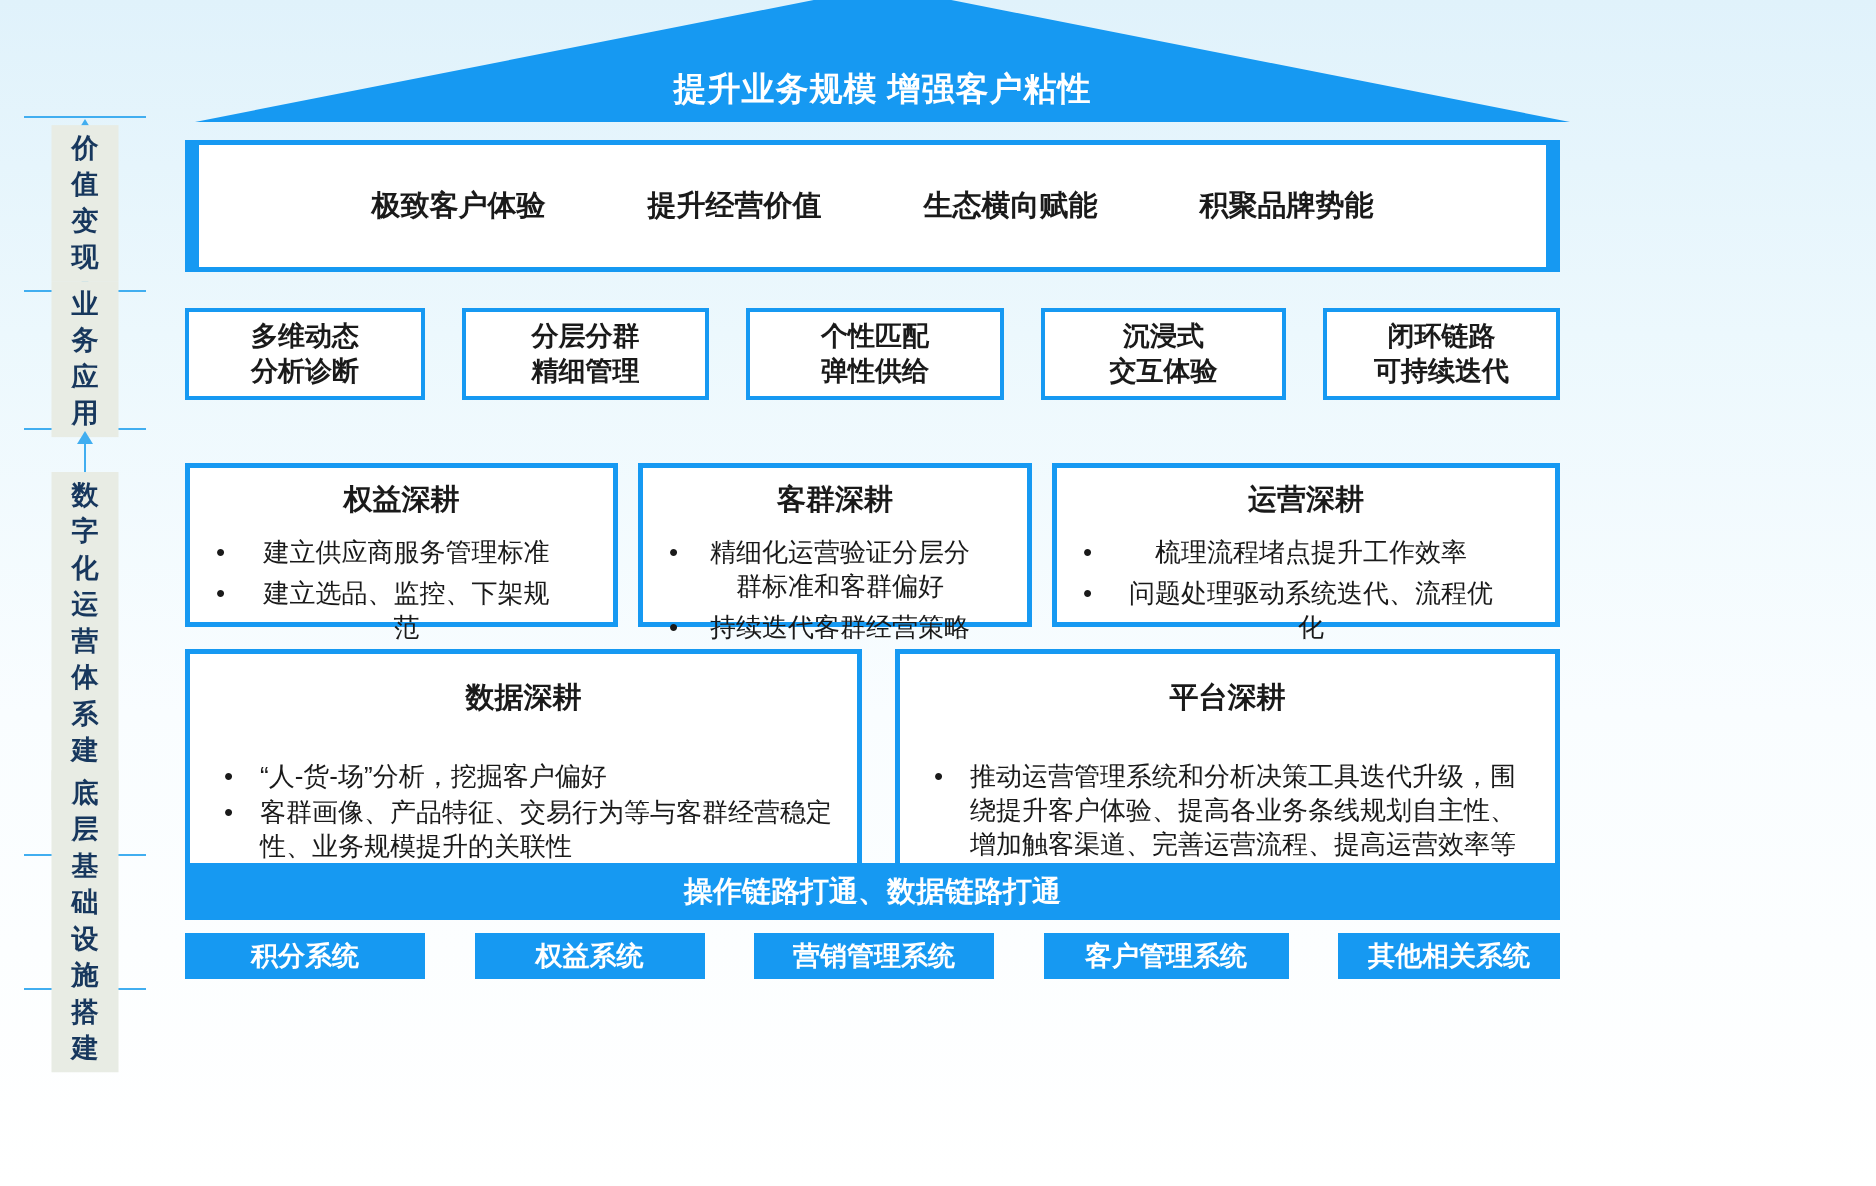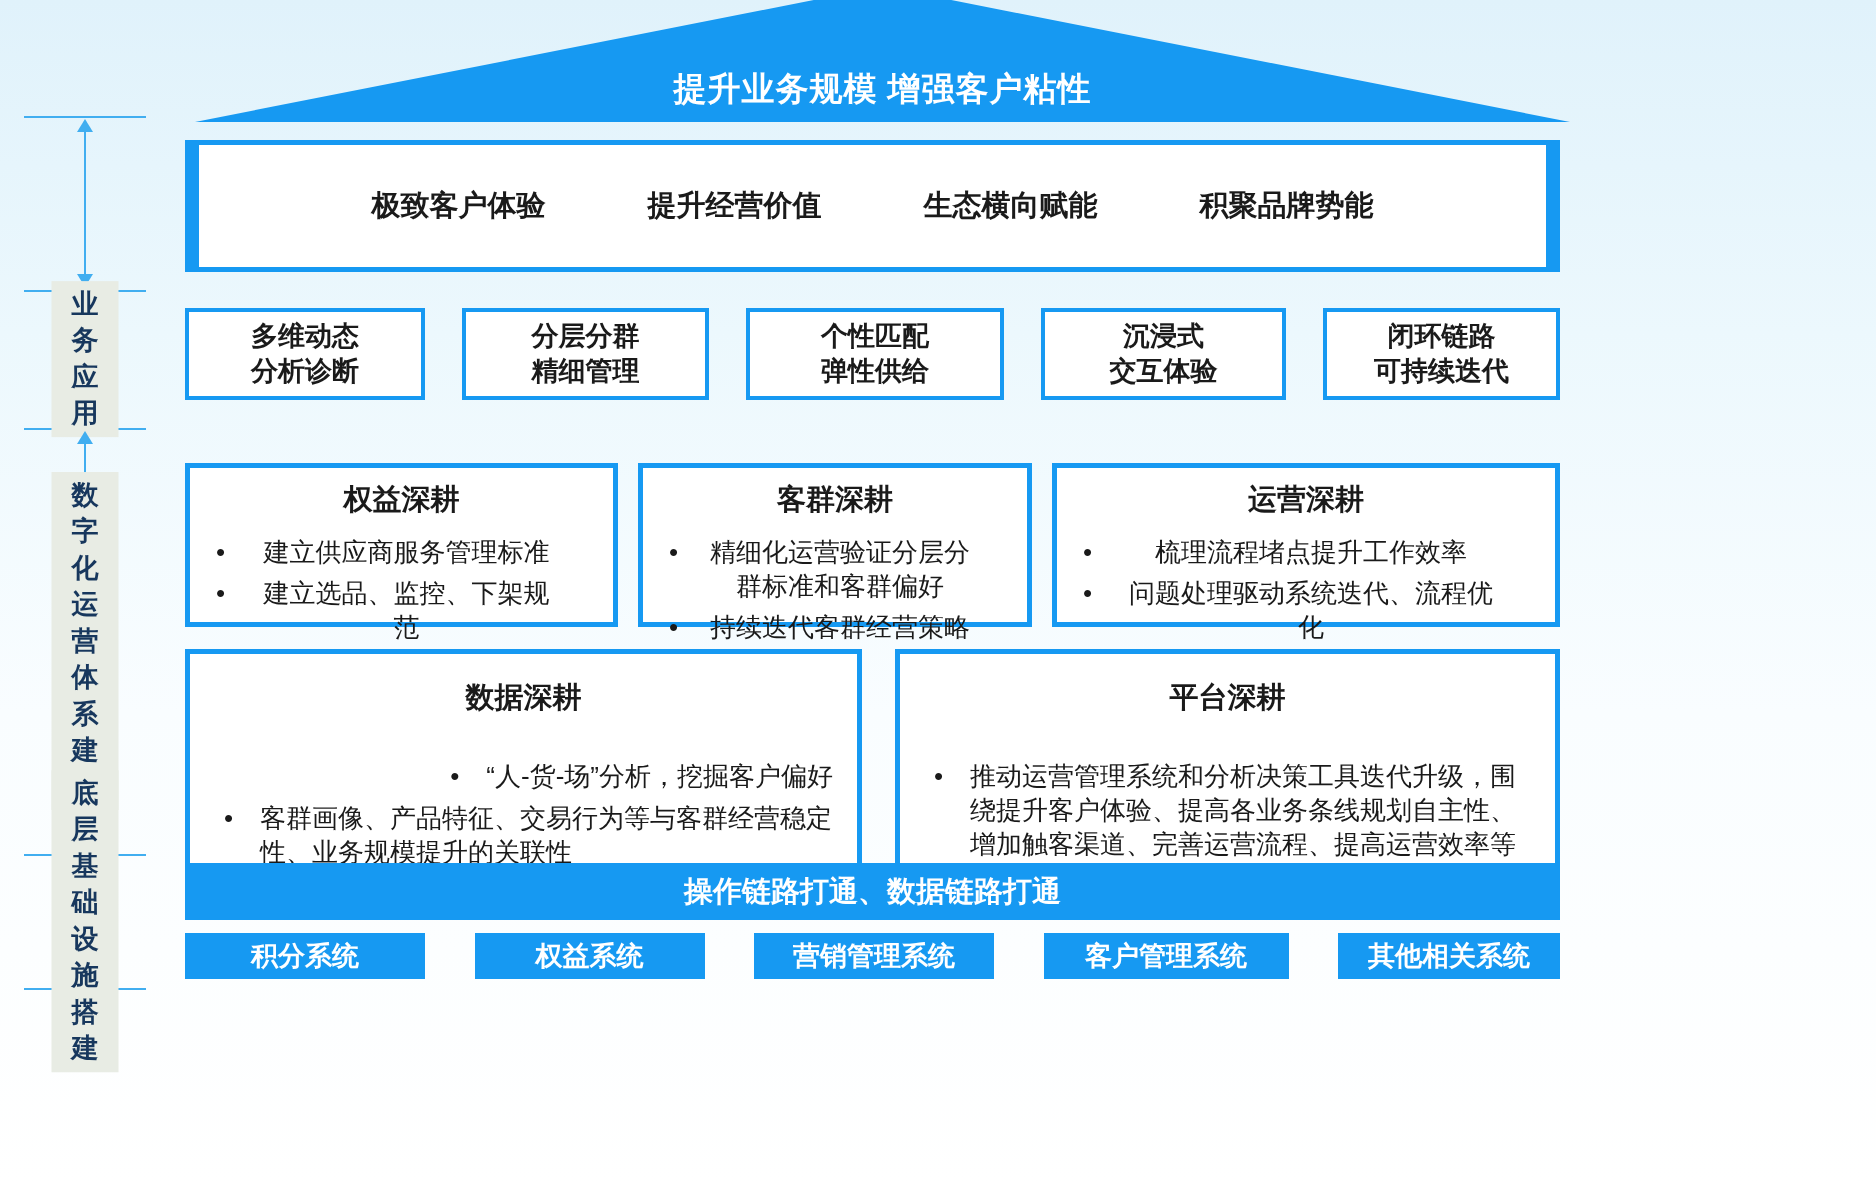--- a/index.html
+++ b/index.html
@@ -41,21 +41,21 @@
     display:flex;align-items:center;justify-content:center;text-align:center;
     font-size:27px;font-weight:700;line-height:1.3;
   }
 
   
   .deep-row{position:absolute;left:0;width:100%;display:flex;justify-content:space-between;align-items:stretch;margin-top:29px;}
   .deep-box{box-sizing:border-box;background:#fff;border:5px solid var(--primary,#1699f2);}
   .deep-title{text-align:center;font-size:29px;font-weight:700;margin-top:12px;}
   .row2 .deep-title{margin-top:24px;}
   .bullets{margin-top:16px;padding:0 16px;display:flex;flex-direction:column;gap:7px;font-size:26px;}
-  .row2 .bullets{margin-top:42px;gap:8px;padding:0 24px;align-items:flex-end;}
+  .row2 .bullets{margin-top:42px;gap:2px;padding:0 24px;}
   .bullet-row{display:flex;line-height:1.3;}
   .bullet-row::before{content:"•";flex:0 0 36px;padding-left:10px;}
   .bullet-text{flex:1;text-align:left;}
   .centered .bullet-text{text-align:center;padding-right:36px;}
 
   
   .link-bar{
     position:absolute;top:863px;left:0;width:100%;height:57px;
     background:var(--primary,#1699f2);color:#fff;
     display:flex;align-items:center;justify-content:center;
@@ -92,20 +92,21 @@
     <div class="cap" style="top:0"></div>
     <div class="cap" style="top:174px"></div>
     <div class="cap" style="top:312px"></div>
     <div class="cap" style="top:738px"></div>
     <div class="cap" style="top:872px"></div>
 
     <div class="seg" style="top:0;height:174px">
       <div class="ah up"></div>
       <div class="vline"></div>
       <div class="ah down"></div>
+      <div class="seg-label">价值变现</div>
     </div>
 
     <div class="seg" style="top:174px;height:138px">
       <div class="ah up"></div>
       <div class="vline"></div>
       <div class="ah down"></div>
       <div class="seg-label">业务应用</div>
     </div>
 
     <div class="seg" style="top:312px;height:426px">

